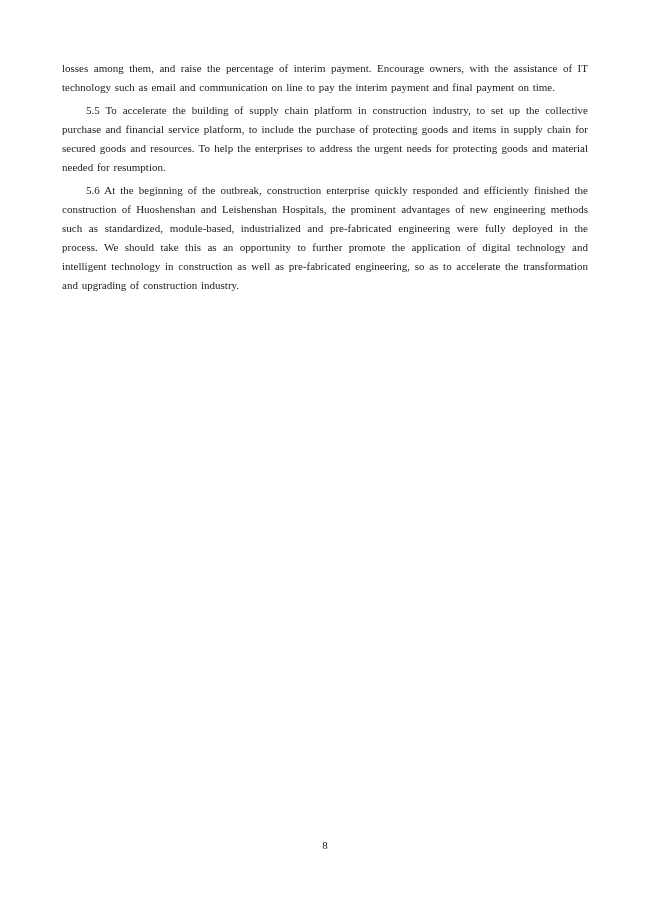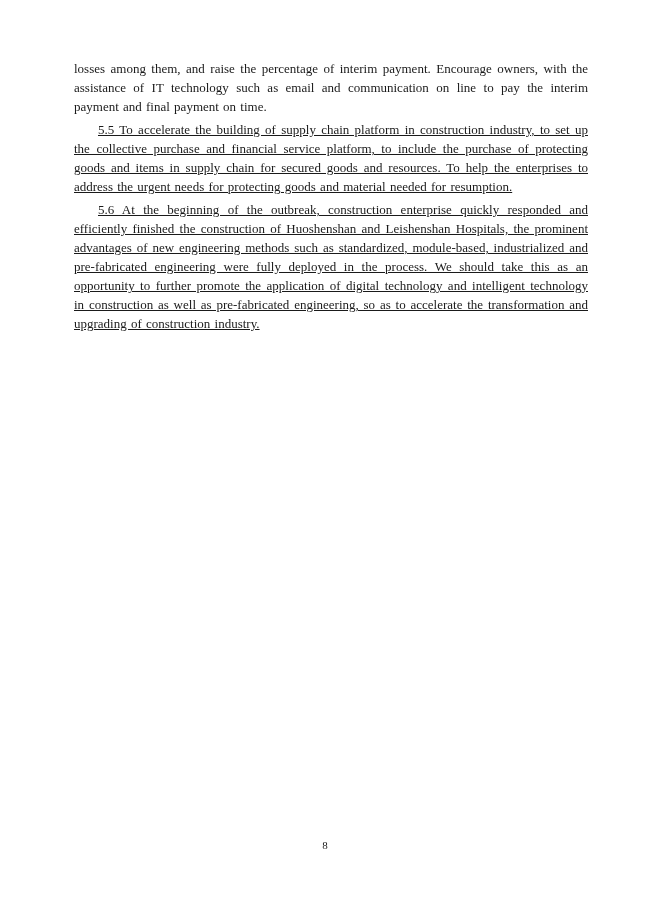--- a/index.html
+++ b/index.html
@@ -23,29 +23,28 @@
     background: #ffffff;
   }
   .content {
     position: absolute;
     left: 62px;
     top: 59px;
     width: 526px;
     color: #1a1a1a;
   }
   .para {
-    font-size: 13px;
+    font-size: 11px;
     line-height: 19px;
     text-align: justify;
-    margin: 0 0 4px 12px;
+    margin: 0 0 4px 0;
     word-spacing: 1px;
   }
   .para.indent {
     text-indent: 24px;
-    text-decoration: underline;
   }
   .page-number {
     position: absolute;
     top: 839px;
     left: 0;
     width: 650px;
     text-align: center;
     font-size: 11px;
     color: #1a1a1a;
   }

